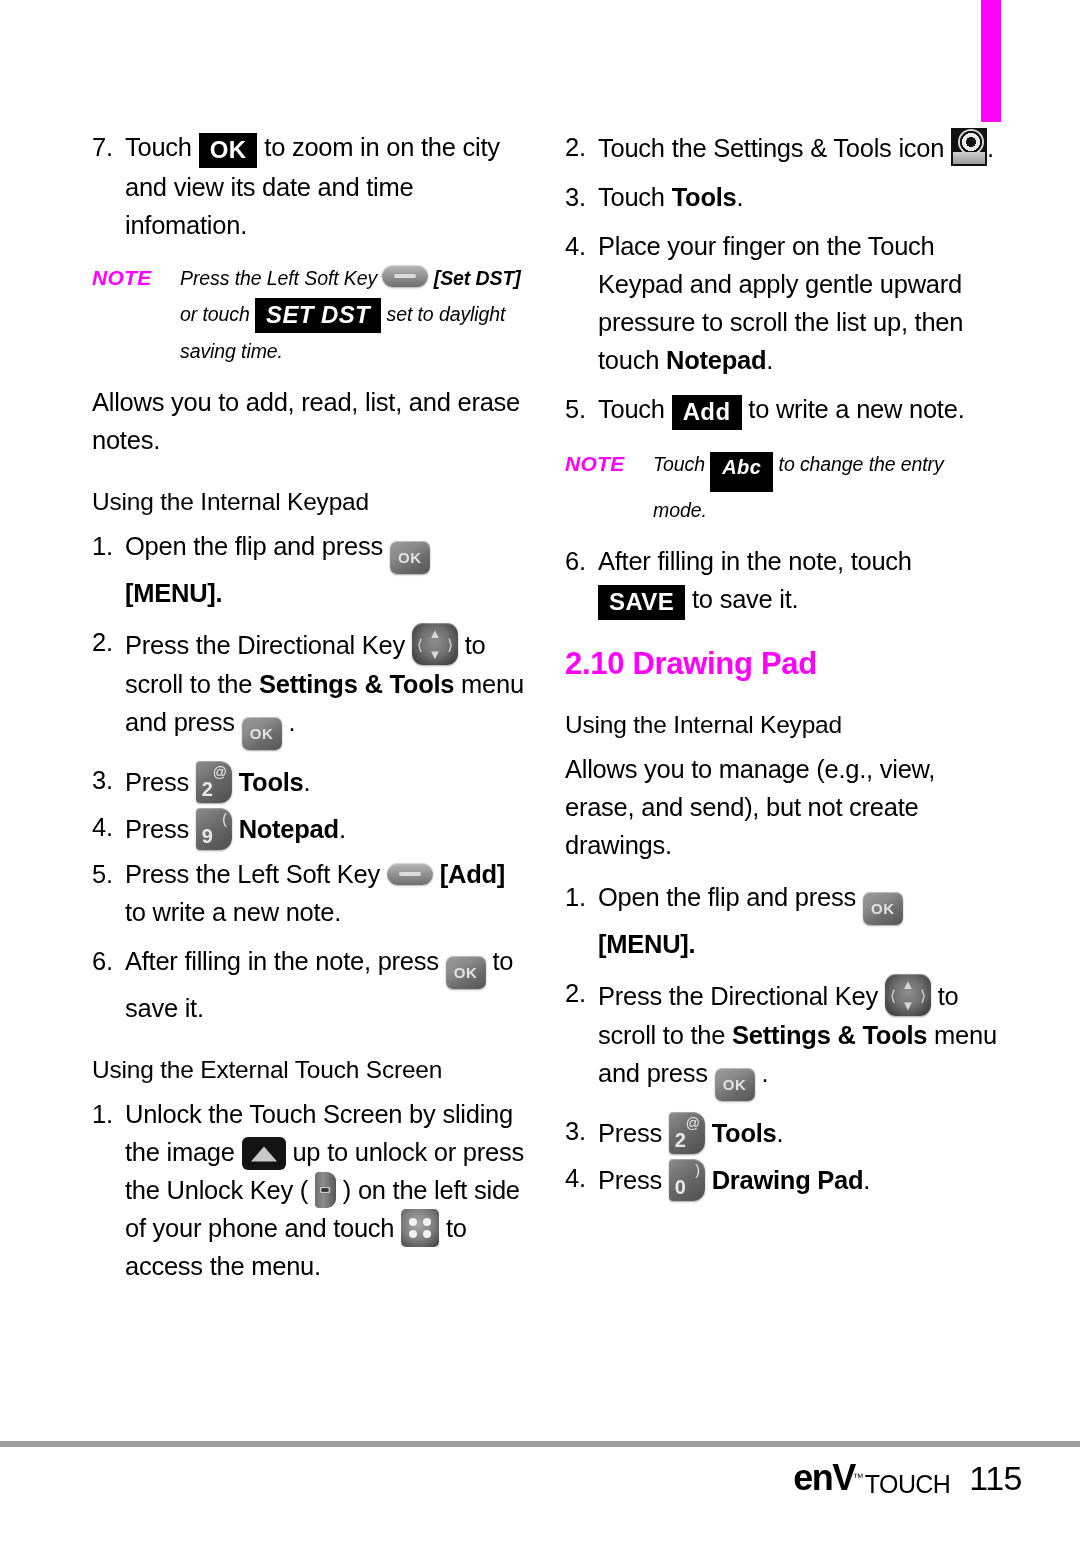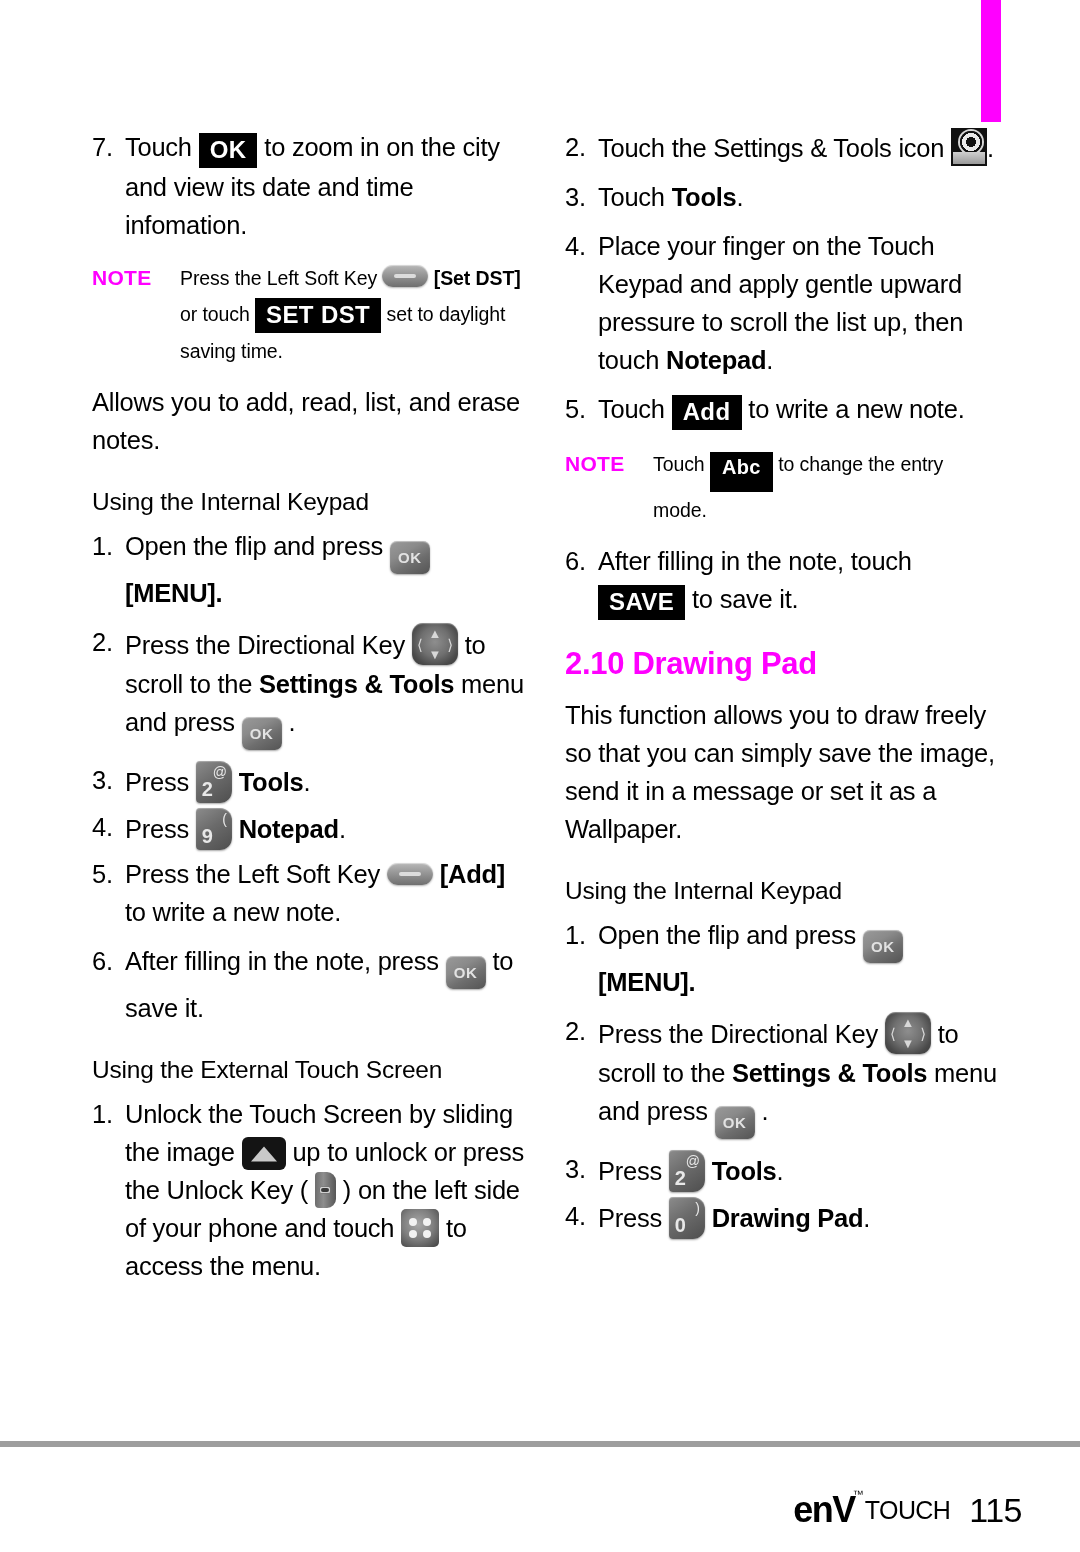--- a/index.html
+++ b/index.html
@@ -86,20 +86,21 @@
   b, .b { font-weight: bold; }
 
   
   .note {
     position: relative;
     padding-left: 88px;
     font-size: 19.5px;
     line-height: 36px;
     letter-spacing: -0.1px;
     margin: 16px 0 14px 0;
+    font-style: italic;
   }
   .note > .note-tag {
     position: absolute;
     left: 0;
     top: 0;
     color: #ff00ff;
     font-weight: bold;
     font-size: 21px;
     letter-spacing: 0.3px;
   }
@@ -296,23 +297,22 @@
   .footer {
     position: absolute;
     right: 58px;
     top: 1457px;
     display: flex;
     align-items: baseline;
     gap: 19px;
   }
   .brand {
     display: flex;
-    align-items: center;
-    font-weight: bold;
-    margin-top: 32px;
+    align-items: flex-end;
+    font-weight: bold;
   }
   .brand .env {
     font-size: 36px;
     letter-spacing: -1.5px;
     font-weight: bold;
   }
   .brand .tm {
     font-size: 11px;
     vertical-align: super;
     position: relative;
@@ -479,23 +479,23 @@
     </div>
 
     <div class="step">
       <span class="num">6.</span>
       <span>After filling in the note, touch</span>
       <span class="chip big">SAVE</span>
       <span>to save it.</span>
     </div>
 
     <div class="h2">2.10 Drawing Pad</div>
-    <div class="para">This function allows you to draw freely so that you can simply save the image, send it in a message or set it as a Wallpaper.</div>
 
     <div class="h3">Using the Internal Keypad</div>
+    <div class="para">Allows you to manage (e.g., view, erase, and send), but not create drawings.</div>
 
     <div class="step">
       <span class="num">1.</span>
       <span>Open the flip and press</span>
       <span class="key key-ok">OK</span>
       <b>[MENU].</b>
     </div>
 
     <div class="step">
       <span class="num">2.</span>

